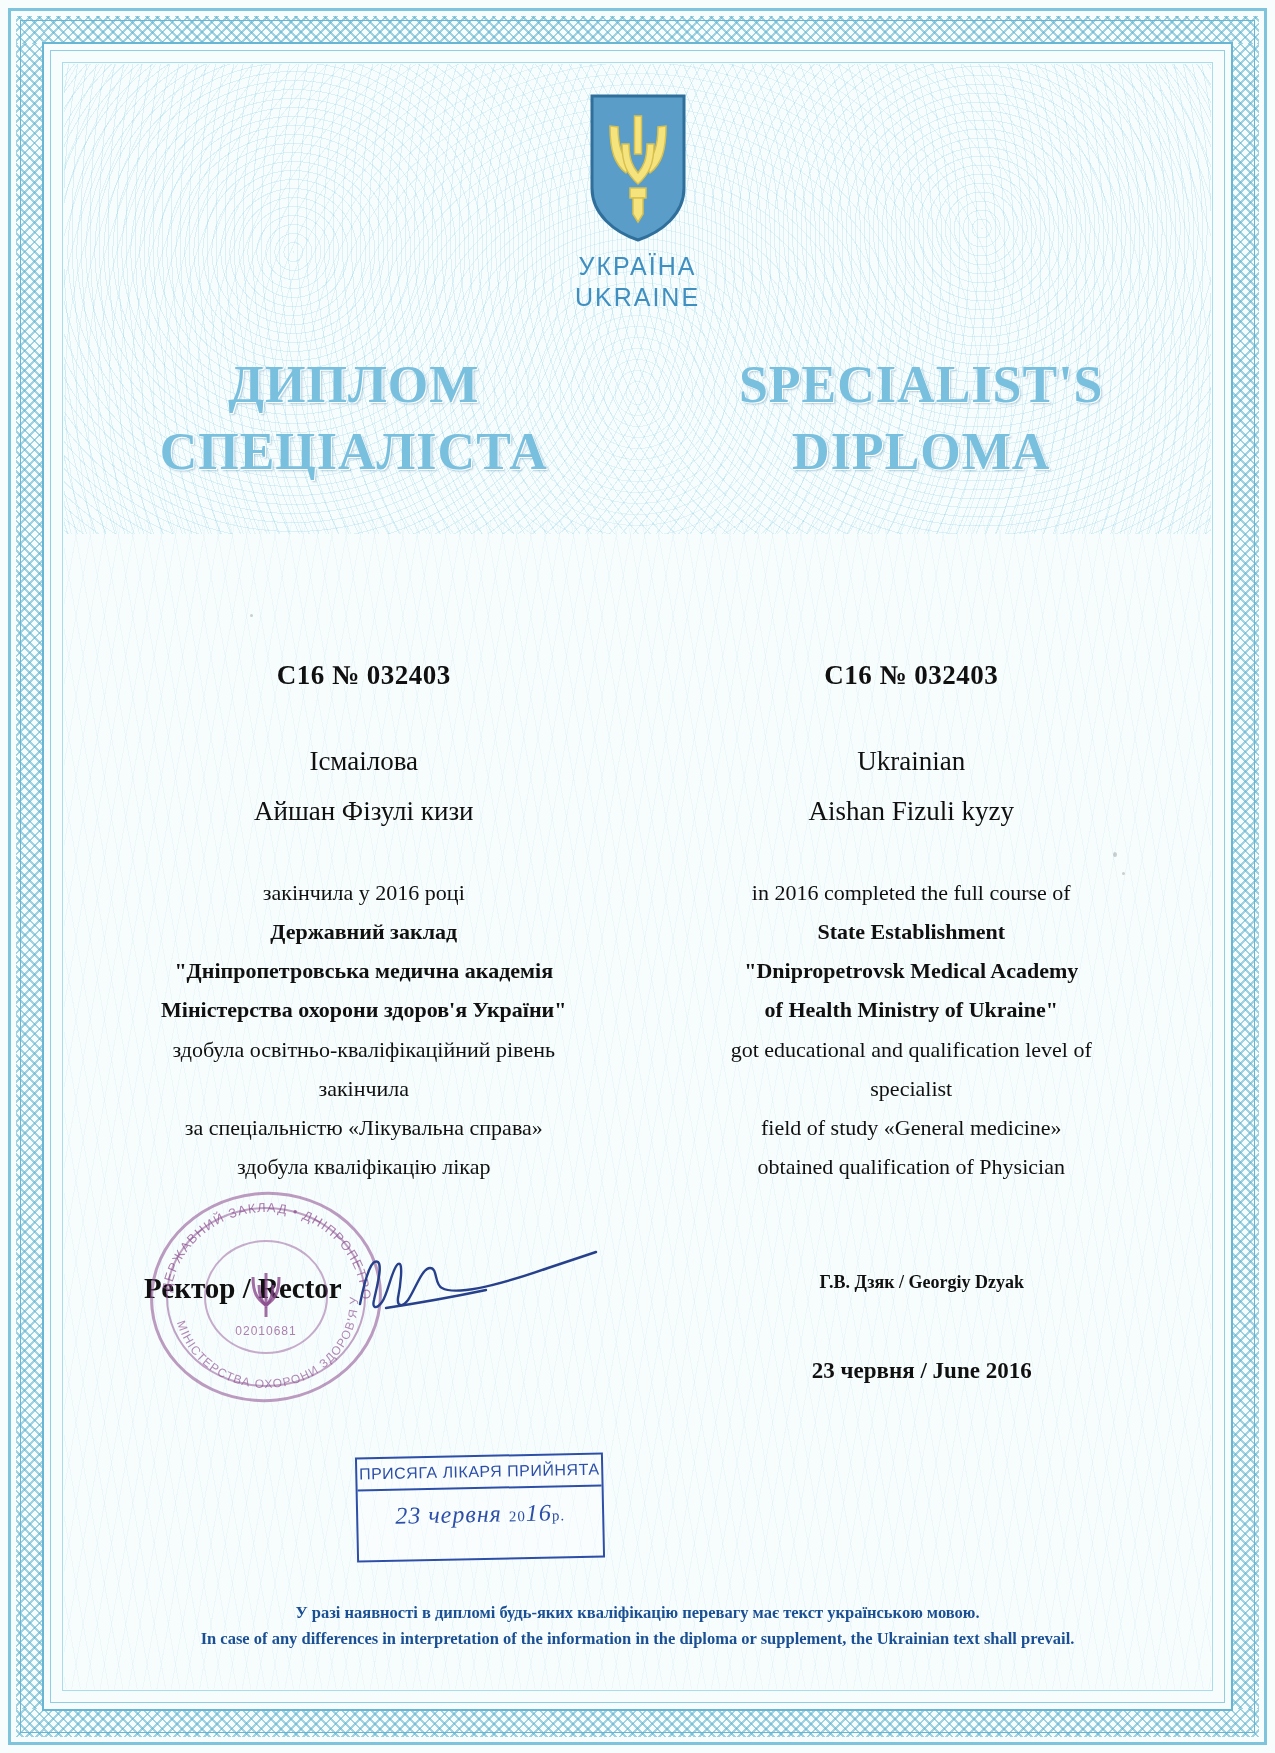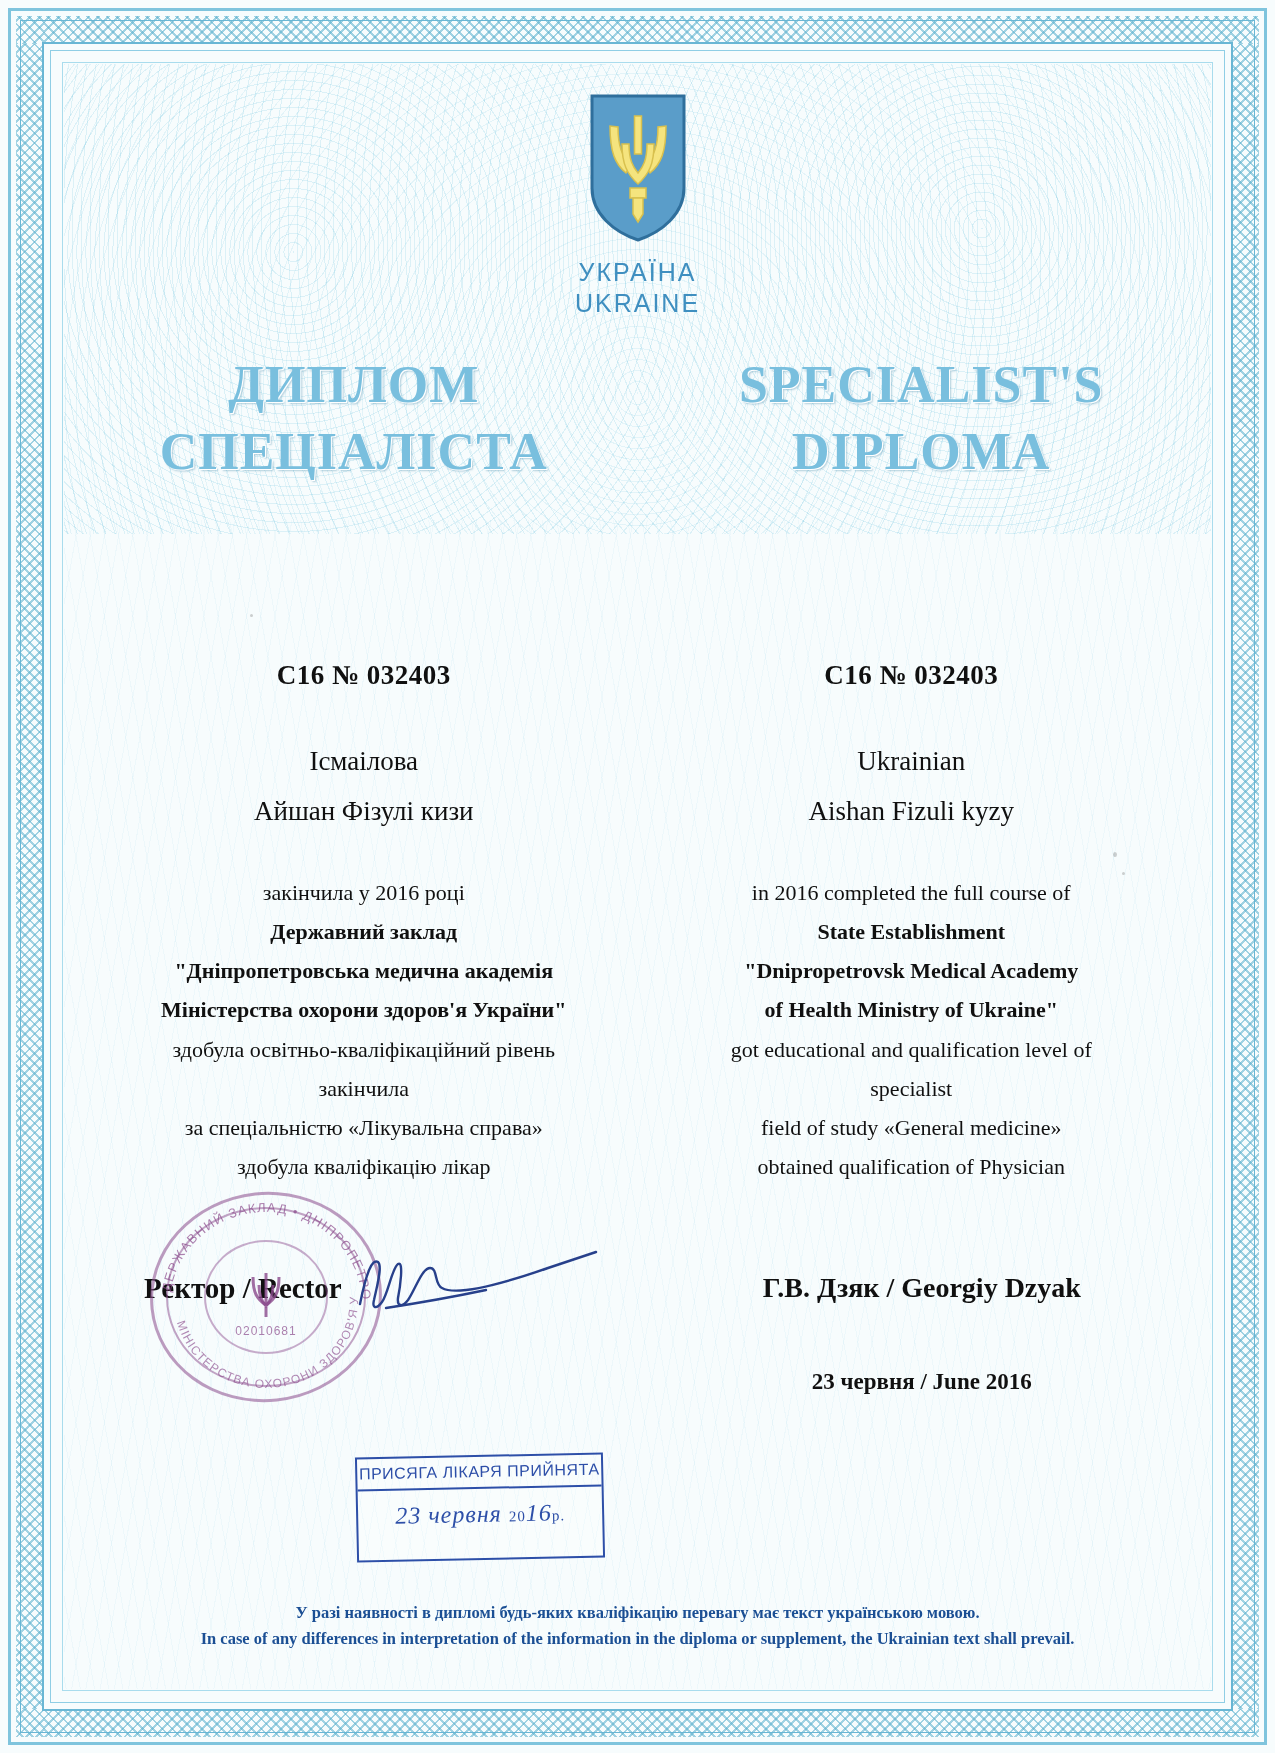--- a/index.html
+++ b/index.html
@@ -95,21 +95,21 @@
     position: absolute;
     top: 92px;
     left: 0;
     width: 100%;
     text-align: center;
   }
   .trident-shield {
     display: inline-block;
   }
   .country-name {
-    margin-top: 9px;
+    margin-top: 3px;
     font-family: "Liberation Sans", sans-serif;
     font-size: 25px;
     letter-spacing: 2px;
     color: #3f8fc0;
     line-height: 1.25;
     font-weight: 400;
   }
 
   
   .titles {
@@ -192,21 +192,21 @@
     padding-left: 54px;
   }
   .sig-right {
     text-align: center;
   }
   .rector-label {
     font-size: 29px;
     font-weight: bold;
   }
   .rector-name {
-    font-size: 28px;
+    font-size: 18px;
     font-weight: bold;
   }
   .rector-date {
     font-size: 23px;
     font-weight: bold;
     margin-top: 65px;
     text-align: center;
   }
 
   

